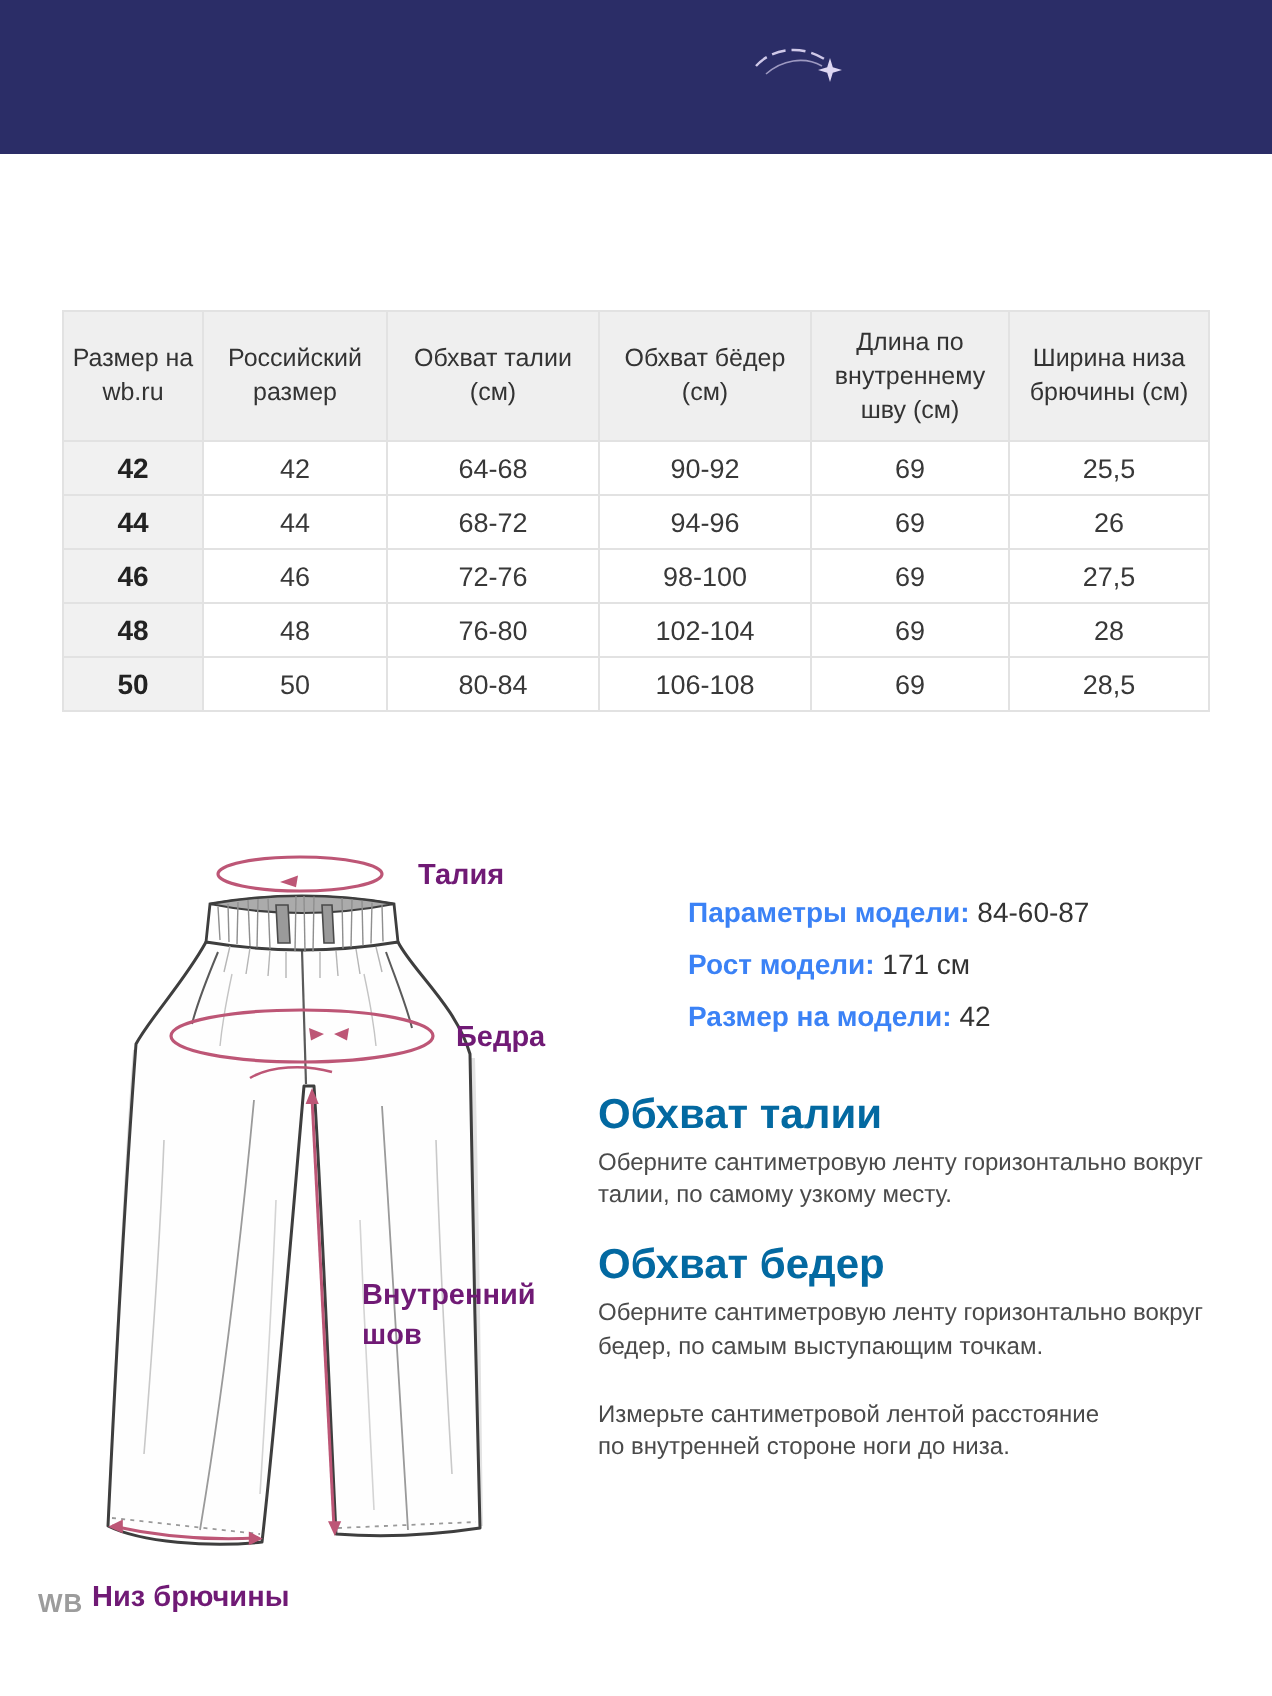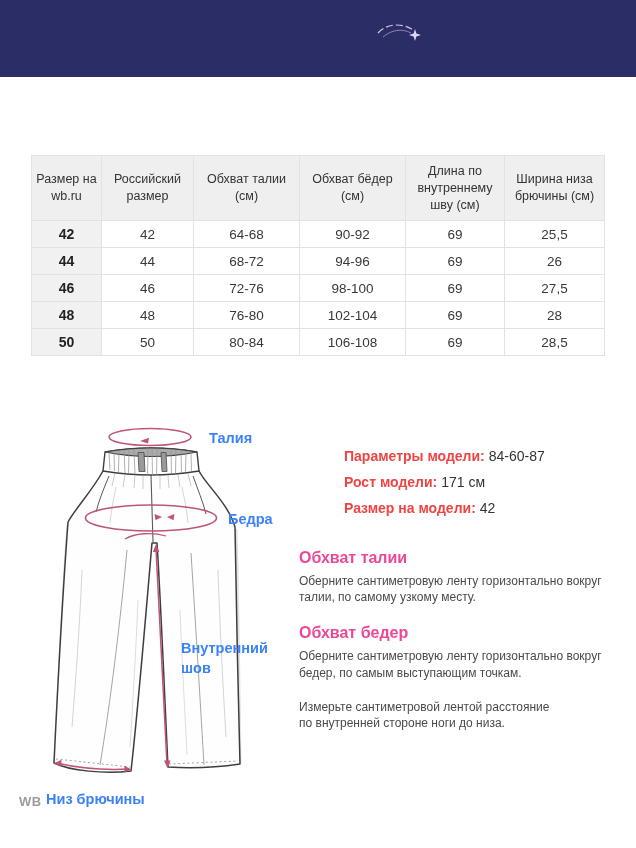--- a/index.html
+++ b/index.html
@@ -32,34 +32,34 @@
     color:#333333; padding:7px 3px; height:55px;
   }
   .size-table td {
     font-size:13.5px; color:#383838; height:27px; padding:2px 3px; background:#ffffff;
   }
   .size-table td.size-col { background:#f1f1f1; font-weight:bold; font-size:14px; color:#222222; }
 
   
   .figure { position:absolute; left:30px; top:415px; width:262px; height:400px; }
   .fig-label {
-    position:absolute; font-size:14.5px; font-weight:600; color:#3b82f6; line-height:20px;
+    position:absolute; font-size:14.5px; font-weight:600; color:#701a75; line-height:20px;
   }
   .lbl-waist { left:179px; top:13px; }
   .lbl-hips  { left:198px; top:94px; }
   .lbl-seam  { left:151px; top:223px; width:100px; }
   .lbl-hem   { left:16px;  top:374px; }
 
   
   .info { position:absolute; left:299px; top:443px; width:312px; }
   .param-line { font-size:14px; line-height:26px; color:#333333; }
-  .param-label { font-weight:bold; color:#ef4444;padding-left:45px; }
+  .param-label { font-weight:bold; color:#3b82f6;padding-left:45px; }
   .measure-section { margin-top:18px; }
   .measure-section.first { margin-top:27px; }
-  .m-title { font-size:16px; font-weight:bold; color:#ec4899; line-height:19px; }
+  .m-title { font-size:21px; font-weight:bold; color:#0369a1; line-height:19px; }
   .m-body { margin-top:6px; font-size:12px; color:#4a4a4a; line-height:16.2px; }
 
   
   .watermark {
     position:absolute; left:19px; top:794px; font-size:13px; font-weight:bold;
     color:#9c9c9c; letter-spacing:0.5px;
   }
 </style>
 </head>
 <body>

